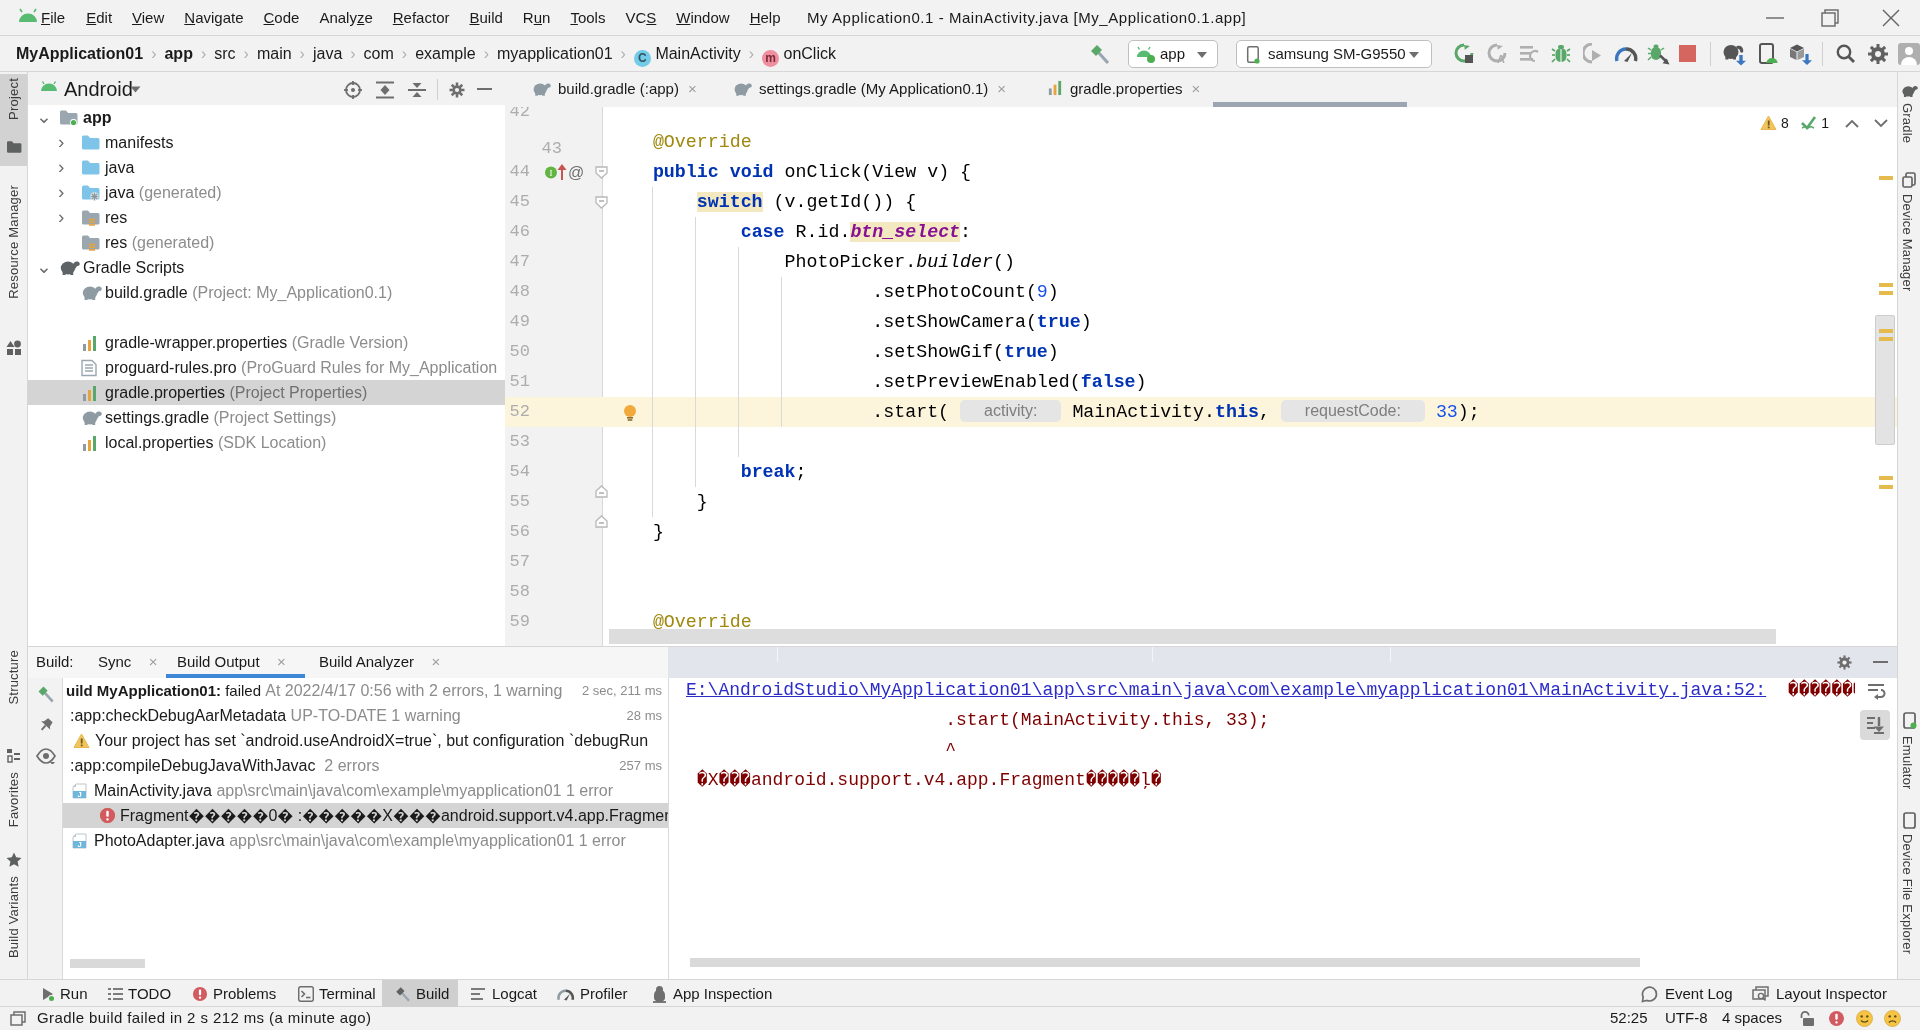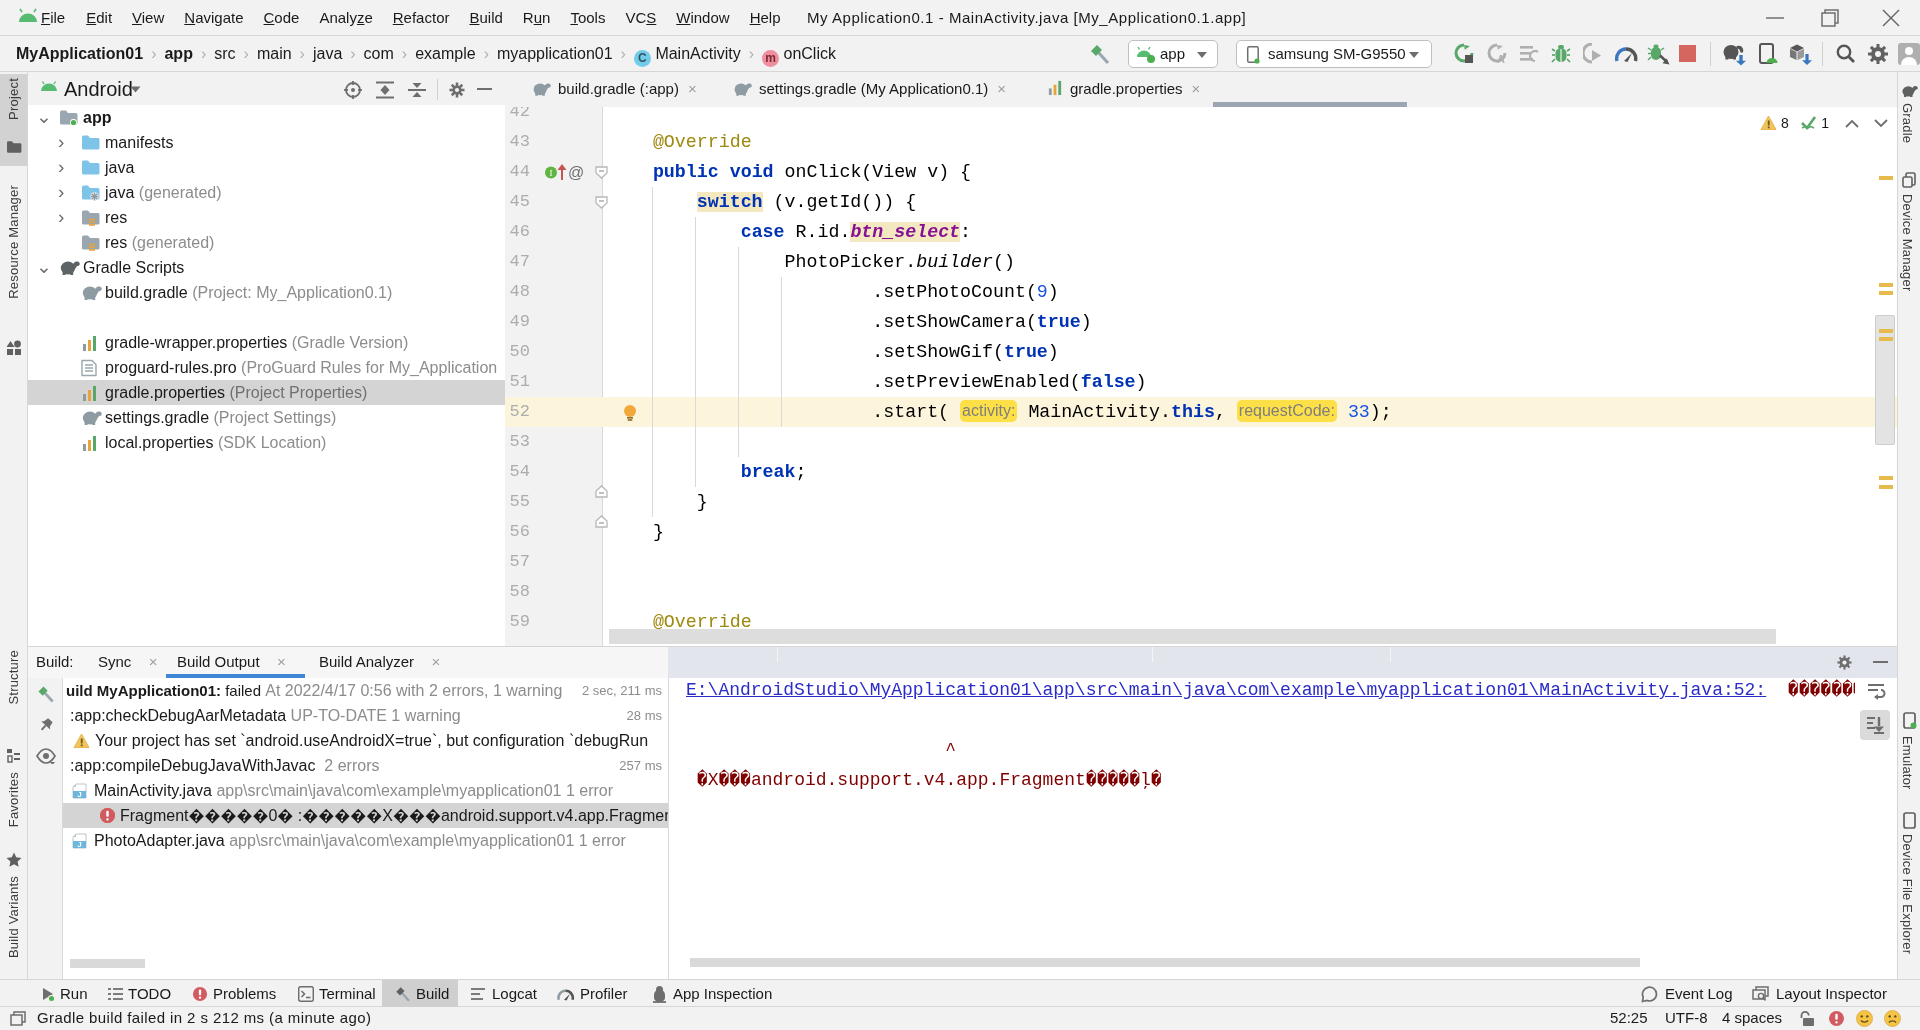--- a/index.html
+++ b/index.html
@@ -9,22 +9,22 @@
 #stage{position:relative;width:1920px;height:1030px;}
 .panel{background:#F2F2F2;}
 .mono{font-family:"Liberation Mono",monospace;}
 .kw{color:#0033B3;font-weight:bold;}
 .ann{color:#9E880D;}
 .num{color:#1750EB;}
 .fld{color:#871094;font-style:italic;font-weight:bold;}
 .ita{font-style:italic;}
 .gry{color:#8C8C8C;}
 .hl{background:#F3E8C0;}
-.chip{display:inline-block;background:#fde047;color:#7E7E7E;border-radius:5px;
-  font-family:"Liberation Sans",sans-serif;font-size:16px;padding:0 2px;line-height:22px;
+.chip{display:inline-block;background:#e5e5e5;color:#7E7E7E;border-radius:5px;
+  font-family:"Liberation Sans",sans-serif;font-size:16px;padding:0 24px;line-height:22px;
   vertical-align:1px;}
 .row{position:absolute;left:0;width:100%;height:25px;line-height:25px;white-space:pre;}
 .vtextL{writing-mode:vertical-rl;transform:rotate(180deg);}
 .vtextR{writing-mode:vertical-rl;}
 .codeline{position:absolute;left:609px;height:30px;line-height:30px;white-space:pre;
   font-family:"Liberation Mono",monospace;font-size:18.3px;color:#000;}
 .lnum{position:absolute;width:25px;text-align:right;left:0;height:30px;line-height:30px;
   font-family:"Liberation Mono",monospace;font-size:17px;color:#ADADAD;}
 .guide{position:absolute;width:1px;background:#D9D9D9;}
 svg{display:block;}
@@ -386,21 +386,21 @@
     <div class="tab" style="left:712px;background:#fff;margin-top:40px;"><span class="cir" style="background:#72CBE8;color:#33525C;">C</span>&nbsp;&nbsp;MainActivity.java<span class="tx">×</span></div>
     <div class="abs" style="left:708px;top:30px;width:194px;height:5px;background:#9CA6B2;"></div>
   </div>
 
   <div id="editor" class="abs" style="left:505px;top:107px;width:1392px;height:540px;background:#fff;overflow:hidden;">
     <div class="abs panel" style="left:0;top:0;width:98px;height:540px;border-right:1px solid #D8D8D8;"></div>
 
     <div class="abs" style="left:0;top:290px;width:1392px;height:30px;background:#FCF5DC;"></div>
 
     <div class="lnum" style="top:-10px;">42</div>
-      <div class="lnum" style="top:20px;">43</div>
+      <div class="lnum" style="top:27px;margin-left:32px;">43</div>
     <div class="lnum" style="top:50px;">44</div>
       <div class="lnum" style="top:80px;">45</div>
     <div class="lnum" style="top:110px;">46</div>
       <div class="lnum" style="top:140px;">47</div>
     <div class="lnum" style="top:170px;">48</div>
       <div class="lnum" style="top:200px;">49</div>
     <div class="lnum" style="top:230px;">50</div>
       <div class="lnum" style="top:260px;">51</div>
     <div class="lnum" style="top:290px;">52</div>
       <div class="lnum" style="top:320px;">53</div>
@@ -587,20 +587,21 @@
               <path d="M2 5 L5 2 L5 5 Z" fill="#BCC6CC"></path>
               <rect x="2" y="9" width="13" height="7" fill="#6FB6DC"></rect>
               <text x="8.5" y="15.4" font-size="7.5" fill="#fff" text-anchor="middle" font-family="Liberation Sans" font-weight="bold">J</text>
             </svg></span><span style="position:absolute;left:31px;">PhotoAdapter.java <span class="gry">app\src\main\java\com\example\myapplication01 1 error</span></span></div>
       <div class="abs" style="left:7px;top:281px;width:75px;height:9px;background:#D9D9D9;"></div>
     </div>
     <div class="abs" style="left:640px;top:32px;width:1px;height:301px;background:#D9D9D9;"></div>
 
     <div id="bconsole" class="abs mono" style="left:641px;top:32px;width:1186px;height:301px;overflow:hidden;font-size:18px;color:#7F0000;">
       <div class="cline" style="top:-3px;"><span style="color:#2B2BC8;text-decoration:underline;">E:\AndroidStudio\MyApplication01\app\src\main\java\com\example\myapplication01\MainActivity.java:52:</span>  �������</div>
+      <div class="cline" style="top:27px;">                        .start(MainActivity.this, 33);</div>
       <div class="cline" style="top:57px;">                        ^</div>
       <div class="cline" style="top:87px;"> �X���android.support.v4.app.Fragment�����ļ�</div>
       <div class="abs" style="left:21px;top:280px;width:950px;height:9px;background:#D9D9D9;"></div>
     </div>
 
     <svg class="ico" style="left:1838px;top:36px;" width="20" height="18" viewBox="0 0 20 18">
       <line x1="2" y1="3" x2="18" y2="3" stroke="#6E6E6E" stroke-width="2"></line>
       <line x1="2" y1="8" x2="12" y2="8" stroke="#6E6E6E" stroke-width="2"></line>
       <path d="M15 8 a3.5 3.5 0 0 1 0 7 l-4 0" fill="none" stroke="#6E6E6E" stroke-width="2"></path>
       <path d="M12 12 l-4 3 l4 3 z" fill="#6E6E6E"></path>

